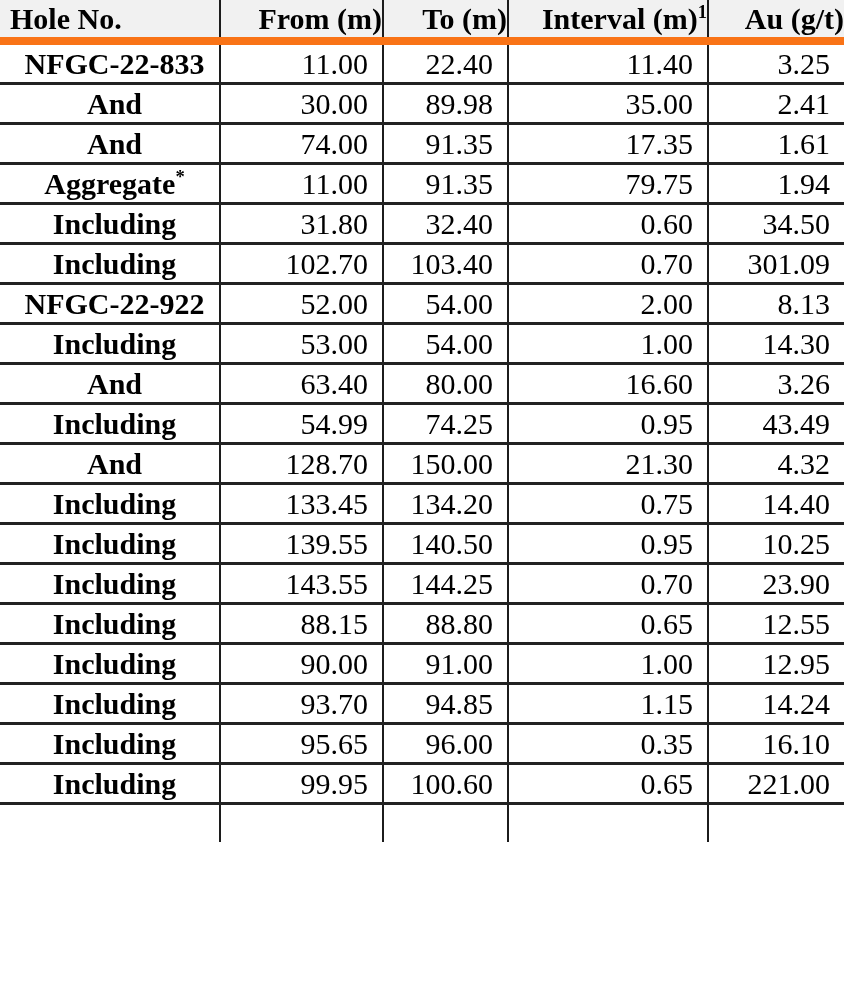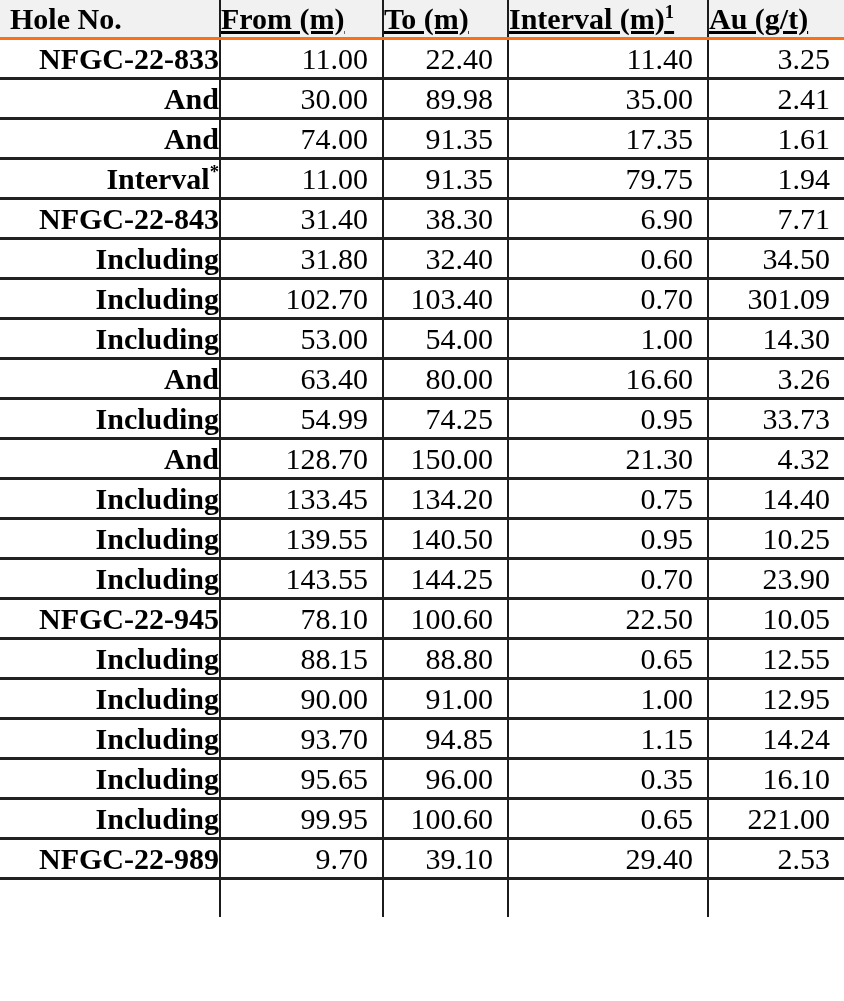--- a/index.html
+++ b/index.html
@@ -32,31 +32,31 @@
     padding: 0;
     vertical-align: middle;
     border-right: 2px solid #1c1c1c;
     white-space: nowrap;
     overflow: hidden;
   }
   th:last-child, td:last-child { border-right: none; }
 
   thead th {
     background: #f1f1f1;
-    border-bottom: 3px solid #f97316;
+    border-bottom: 8px solid #f97316;
     font-weight: bold;
   }
   thead th.col-hole { text-align: left; padding-left: 10px; }
-  thead th.col-num  { text-align: left; text-decoration: underline; }
+  thead th.col-num  { text-align: right; }
 
   tbody td { border-bottom: 3px solid #222222; }
   tbody tr:last-child td { border-bottom: none; }
 
   tbody td.col-hole {
-    text-align: right;
+    text-align: center;
     padding-left: 10px;
     font-weight: bold;
   }
   tbody td.col-num {
     text-align: right;
     padding-right: 14px;
     font-weight: normal;
   }
 
   sup {
@@ -102,67 +102,67 @@
         <td class="col-num"><span>2.41</span></td>
       </tr>
       <tr>
         <td class="col-hole"><span>And</span></td>
         <td class="col-num"><span>74.00</span></td>
         <td class="col-num"><span>91.35</span></td>
         <td class="col-num"><span>17.35</span></td>
         <td class="col-num"><span>1.61</span></td>
       </tr>
       <tr>
-        <td class="col-hole"><span>Interval</span><sup>*</sup></td>
+        <td class="col-hole"><span>Aggregate</span><sup>*</sup></td>
         <td class="col-num"><span>11.00</span></td>
         <td class="col-num"><span>91.35</span></td>
         <td class="col-num"><span>79.75</span></td>
         <td class="col-num"><span>1.94</span></td>
       </tr>
       <tr>
-        <td class="col-hole"><span>NFGC-22-843</span></td>
-        <td class="col-num"><span>31.40</span></td>
-        <td class="col-num"><span>38.30</span></td>
-        <td class="col-num"><span>6.90</span></td>
-        <td class="col-num"><span>7.71</span></td>
-      </tr>
-      <tr>
         <td class="col-hole"><span>Including</span></td>
         <td class="col-num"><span>31.80</span></td>
         <td class="col-num"><span>32.40</span></td>
         <td class="col-num"><span>0.60</span></td>
         <td class="col-num"><span>34.50</span></td>
       </tr>
       <tr>
         <td class="col-hole"><span>Including</span></td>
         <td class="col-num"><span>102.70</span></td>
         <td class="col-num"><span>103.40</span></td>
         <td class="col-num"><span>0.70</span></td>
         <td class="col-num"><span>301.09</span></td>
       </tr>
       <tr>
+        <td class="col-hole"><span>NFGC-22-922</span></td>
+        <td class="col-num"><span>52.00</span></td>
+        <td class="col-num"><span>54.00</span></td>
+        <td class="col-num"><span>2.00</span></td>
+        <td class="col-num"><span>8.13</span></td>
+      </tr>
+      <tr>
         <td class="col-hole"><span>Including</span></td>
         <td class="col-num"><span>53.00</span></td>
         <td class="col-num"><span>54.00</span></td>
         <td class="col-num"><span>1.00</span></td>
         <td class="col-num"><span>14.30</span></td>
       </tr>
       <tr>
         <td class="col-hole"><span>And</span></td>
         <td class="col-num"><span>63.40</span></td>
         <td class="col-num"><span>80.00</span></td>
         <td class="col-num"><span>16.60</span></td>
         <td class="col-num"><span>3.26</span></td>
       </tr>
       <tr>
         <td class="col-hole"><span>Including</span></td>
         <td class="col-num"><span>54.99</span></td>
         <td class="col-num"><span>74.25</span></td>
         <td class="col-num"><span>0.95</span></td>
-        <td class="col-num"><span>33.73</span></td>
+        <td class="col-num"><span>43.49</span></td>
       </tr>
       <tr>
         <td class="col-hole"><span>And</span></td>
         <td class="col-num"><span>128.70</span></td>
         <td class="col-num"><span>150.00</span></td>
         <td class="col-num"><span>21.30</span></td>
         <td class="col-num"><span>4.32</span></td>
       </tr>
       <tr>
         <td class="col-hole"><span>Including</span></td>
@@ -179,27 +179,20 @@
         <td class="col-num"><span>10.25</span></td>
       </tr>
       <tr>
         <td class="col-hole"><span>Including</span></td>
         <td class="col-num"><span>143.55</span></td>
         <td class="col-num"><span>144.25</span></td>
         <td class="col-num"><span>0.70</span></td>
         <td class="col-num"><span>23.90</span></td>
       </tr>
       <tr>
-        <td class="col-hole"><span>NFGC-22-945</span></td>
-        <td class="col-num"><span>78.10</span></td>
-        <td class="col-num"><span>100.60</span></td>
-        <td class="col-num"><span>22.50</span></td>
-        <td class="col-num"><span>10.05</span></td>
-      </tr>
-      <tr>
         <td class="col-hole"><span>Including</span></td>
         <td class="col-num"><span>88.15</span></td>
         <td class="col-num"><span>88.80</span></td>
         <td class="col-num"><span>0.65</span></td>
         <td class="col-num"><span>12.55</span></td>
       </tr>
       <tr>
         <td class="col-hole"><span>Including</span></td>
         <td class="col-num"><span>90.00</span></td>
         <td class="col-num"><span>91.00</span></td>
@@ -221,27 +214,20 @@
         <td class="col-num"><span>16.10</span></td>
       </tr>
       <tr>
         <td class="col-hole"><span>Including</span></td>
         <td class="col-num"><span>99.95</span></td>
         <td class="col-num"><span>100.60</span></td>
         <td class="col-num"><span>0.65</span></td>
         <td class="col-num"><span>221.00</span></td>
       </tr>
       <tr>
-        <td class="col-hole"><span>NFGC-22-989</span></td>
-        <td class="col-num"><span>9.70</span></td>
-        <td class="col-num"><span>39.10</span></td>
-        <td class="col-num"><span>29.40</span></td>
-        <td class="col-num"><span>2.53</span></td>
-      </tr>
-      <tr>
         <td class="col-hole"></td>
         <td class="col-num"></td>
         <td class="col-num"></td>
         <td class="col-num"></td>
         <td class="col-num"></td>
       </tr>
     </tbody>
 </table>
 
 </body></html>

